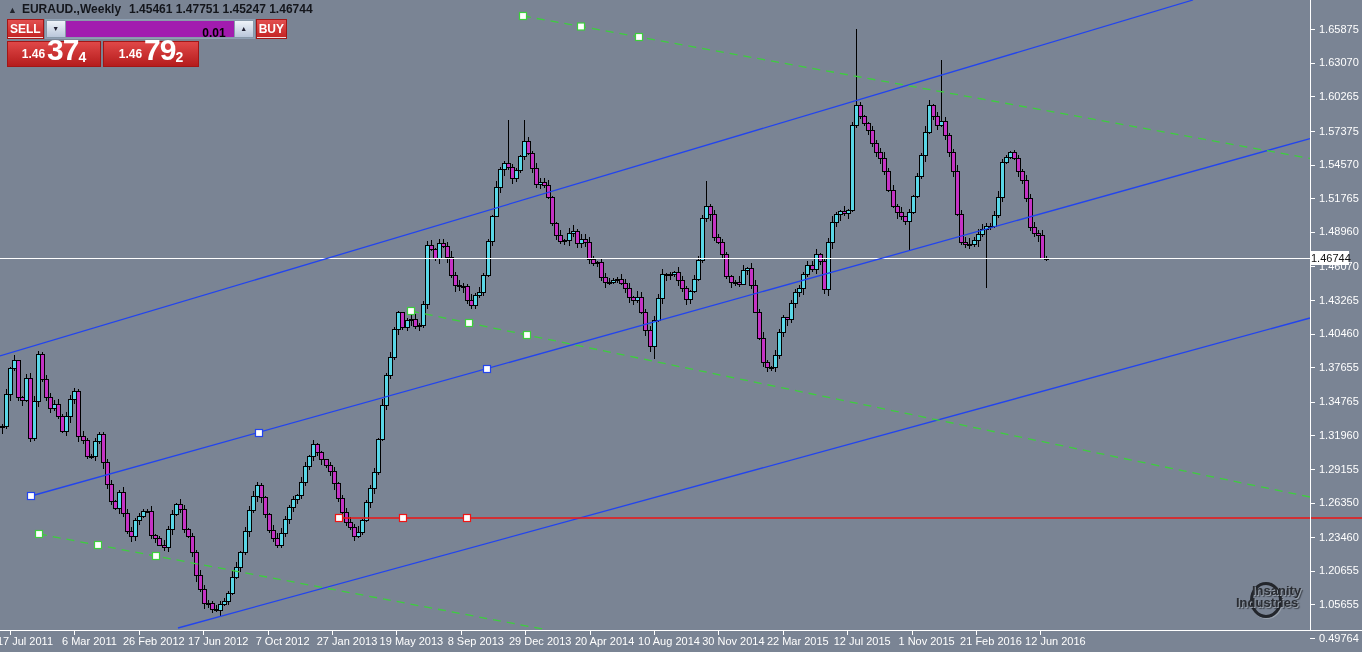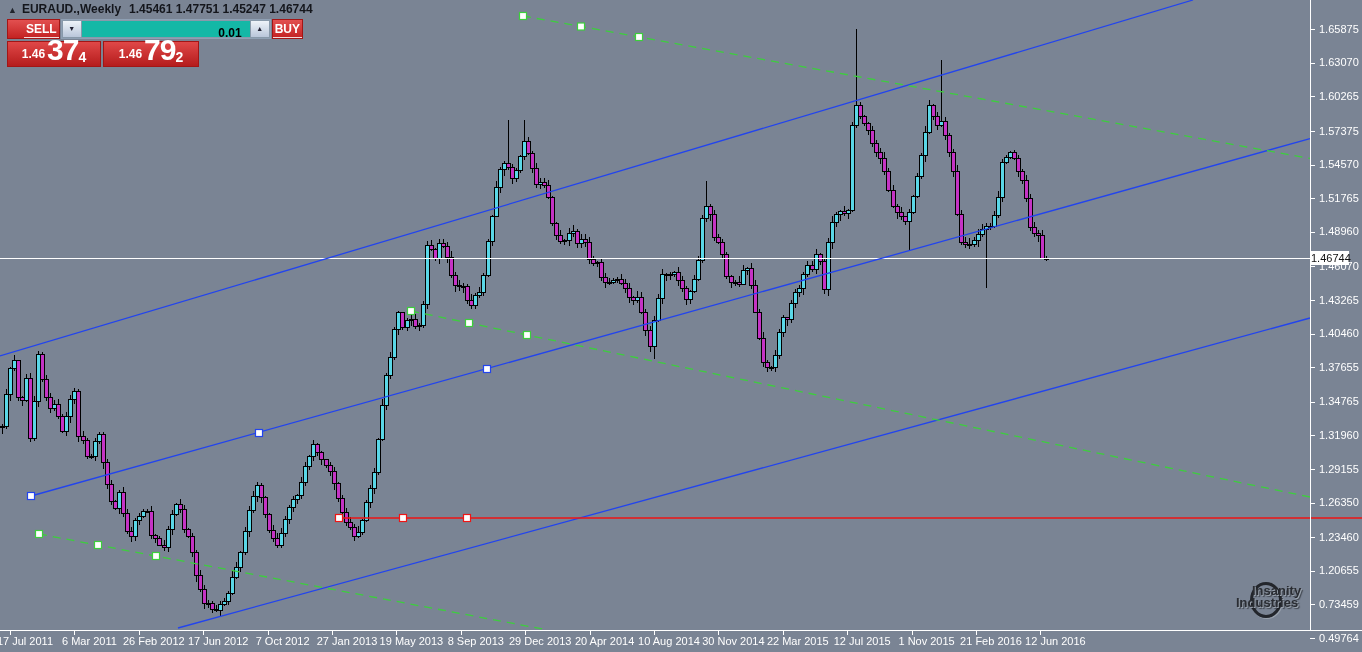--- a/index.html
+++ b/index.html
@@ -35,33 +35,33 @@
   #chart-title .ohlc{margin-left:8px;font-weight:600;}
   
   #quote-panel{position:absolute;left:7px;top:19px;width:192px;height:58px;z-index:6;font-weight:700;}
   #quote-panel .toprow{display:flex;height:20px;margin-bottom:2px;}
   .trade-btn{
     color:#fff;font-size:12px;text-align:center;line-height:19px;
     background:linear-gradient(#e25050,#c42222);
     border:1px solid #a31515;box-sizing:border-box;cursor:pointer;
   }
   .trade-btn span{border-bottom:1px solid #f5dada;padding:0 2px 1px 2px;}
-  #sell-btn{width:54px;padding-left:16px;}
+  #sell-btn{width:54px;}
   #buy-btn{width:49px;}
   #lot-spinner{
     flex:1;display:flex;margin:0 1px;background:#c7d2e2;border:1px solid #8fa0b4;
     box-sizing:border-box;align-items:stretch;
   }
   .spin-btn{
     width:20px;background:linear-gradient(#eef3f9,#b9c6da);
     border:1px solid #8899aa;box-sizing:border-box;color:#223;
     font-size:7px;line-height:16px;text-align:center;cursor:pointer;
   }
   #lot-input{
-    flex:1;background:#14b8a6;border:1px solid #8899aa;border-left:none;border-right:none;
+    flex:1;background:#a21caf;border:1px solid #8899aa;border-left:none;border-right:none;
     font-size:12px;color:#000;text-align:right;padding:8px 8px 0 0;font-weight:700;
     font-family:"Liberation Sans",sans-serif;min-width:0;
   }
   #quote-panel .pricerow{display:flex;height:26px;}
   .price-box{
     background:linear-gradient(#e04848,#b51c1c);border:1px solid #a31515;
     box-sizing:border-box;color:#fff;display:flex;align-items:flex-end;
     justify-content:center;padding-bottom:2px;cursor:pointer;
   }
   #sell-price-box{width:94px;margin-right:2px;}
@@ -1194,21 +1194,21 @@
     <div class="price-label" style="top: 429.9px;">1.31960</div>
     <div class="price-tick" style="top: 469px;"></div>
     <div class="price-label" style="top: 463.5px;">1.29155</div>
     <div class="price-tick" style="top: 502.6px;"></div>
     <div class="price-label" style="top: 497.1px;">1.26350</div>
     <div class="price-tick" style="top: 537.2px;"></div>
     <div class="price-label" style="top: 531.7px;">1.23460</div>
     <div class="price-tick" style="top: 570.8px;"></div>
     <div class="price-label" style="top: 565.3px;">1.20655</div>
     <div class="price-tick" style="top: 604.4px;"></div>
-    <div class="price-label" style="top: 598.9px;">0.73459</div>
+    <div class="price-label" style="top: 598.9px;">1.05655</div>
     <div class="price-tick" style="top: 638px;"></div>
     <div class="price-label" style="top: 632.5px;">0.49764</div>
   </div>
 <div id="time-axis">
     <div class="date-tick" style="left: 10px;"></div>
     <div class="date-label" style="left: 25px;">17 Jul 2011</div>
     <div class="date-tick" style="left: 74.4px;"></div>
     <div class="date-label" style="left: 89.4px;">6 Mar 2011</div>
     <div class="date-tick" style="left: 138.8px;"></div>
     <div class="date-label" style="left: 153.8px;">26 Feb 2012</div>

